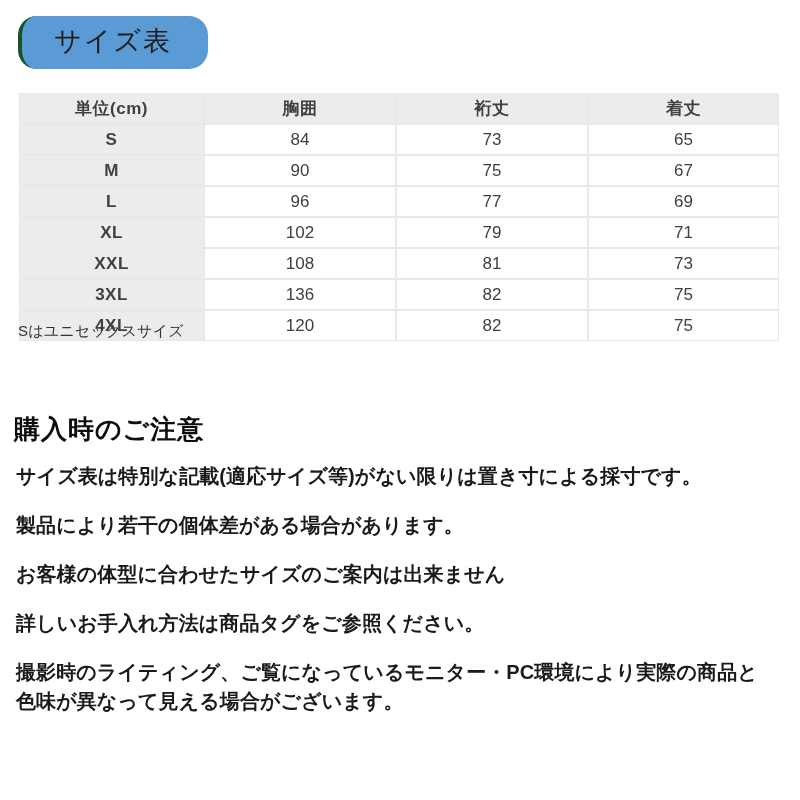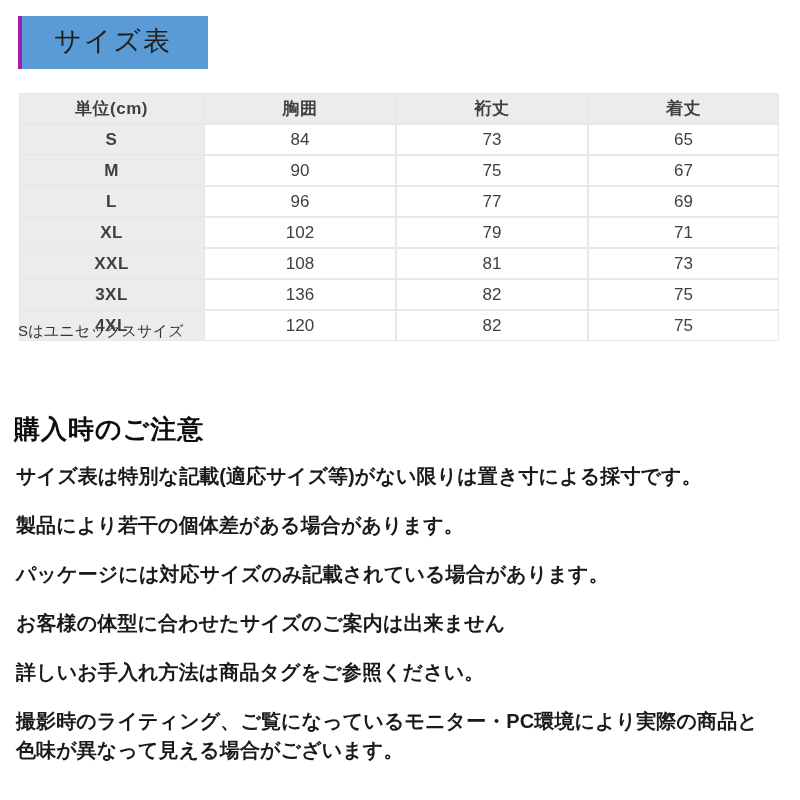--- a/index.html
+++ b/index.html
@@ -25,29 +25,30 @@
 
   
   .badge-row {
     position: absolute;
     left: 18px;
     top: 16px;
   }
   .size-badge {
     display: inline-block;
     background: #5a9bd5;
-    border-left: 4px solid #a21caf;
+    border-left: 4px solid #14532d;
     color: #1f1f1f;
     font-size: 27px;
     line-height: 1;
     letter-spacing: 2px;
     padding: 12px 22px 14px 18px;
     box-sizing: border-box;
     min-width: 190px;
     text-align: center;
+    border-radius: 19px;
   }
 
   
   .size-table-wrap {
     position: absolute;
     left: 18px;
     top: 92px;
     width: 760px;
   }
   table.size-table {
@@ -204,19 +205,18 @@
     </table>
   </div>
 
   <div class="table-note">Sはユニセックスサイズ</div>
 
   <div class="notice-heading">購入時のご注意</div>
 
   <ul class="notice-list">
     <li>サイズ表は特別な記載(適応サイズ等)がない限りは置き寸による採寸です。</li>
     <li>製品により若干の個体差がある場合があります。</li>
-    <li>パッケージには対応サイズのみ記載されている場合があります。</li>
     <li>お客様の体型に合わせたサイズのご案内は出来ません</li>
     <li>詳しいお手入れ方法は商品タグをご参照ください。</li>
     <li>撮影時のライティング、ご覧になっているモニター・PC環境により実際の商品と色味が異なって見える場合がございます。</li>
   </ul>
 
 </div>
 
 </body></html>

